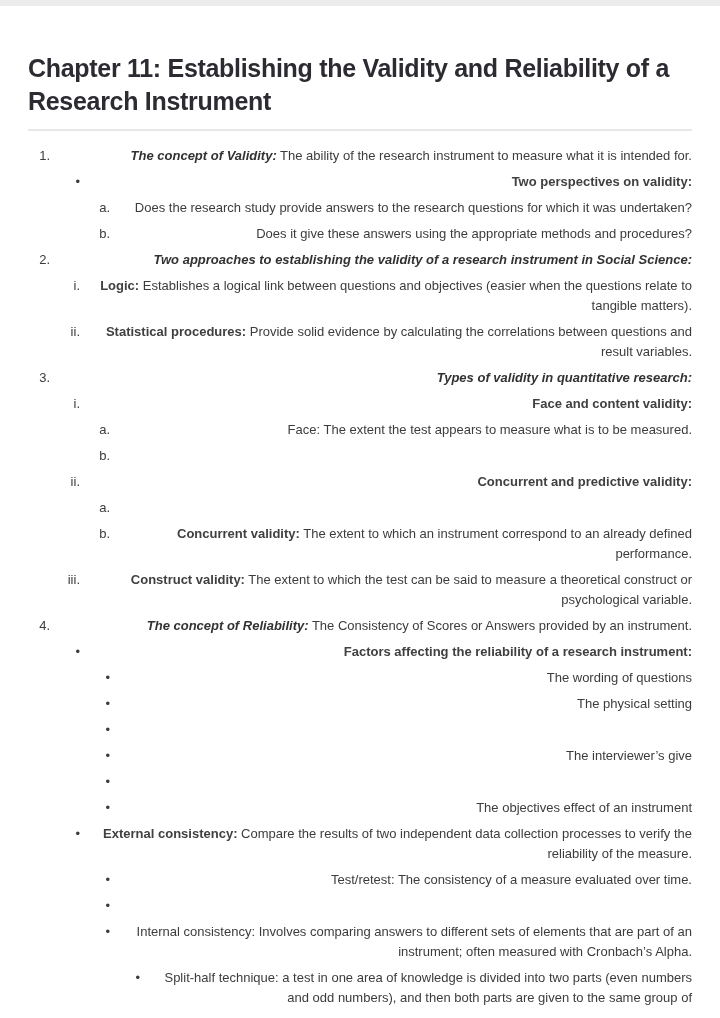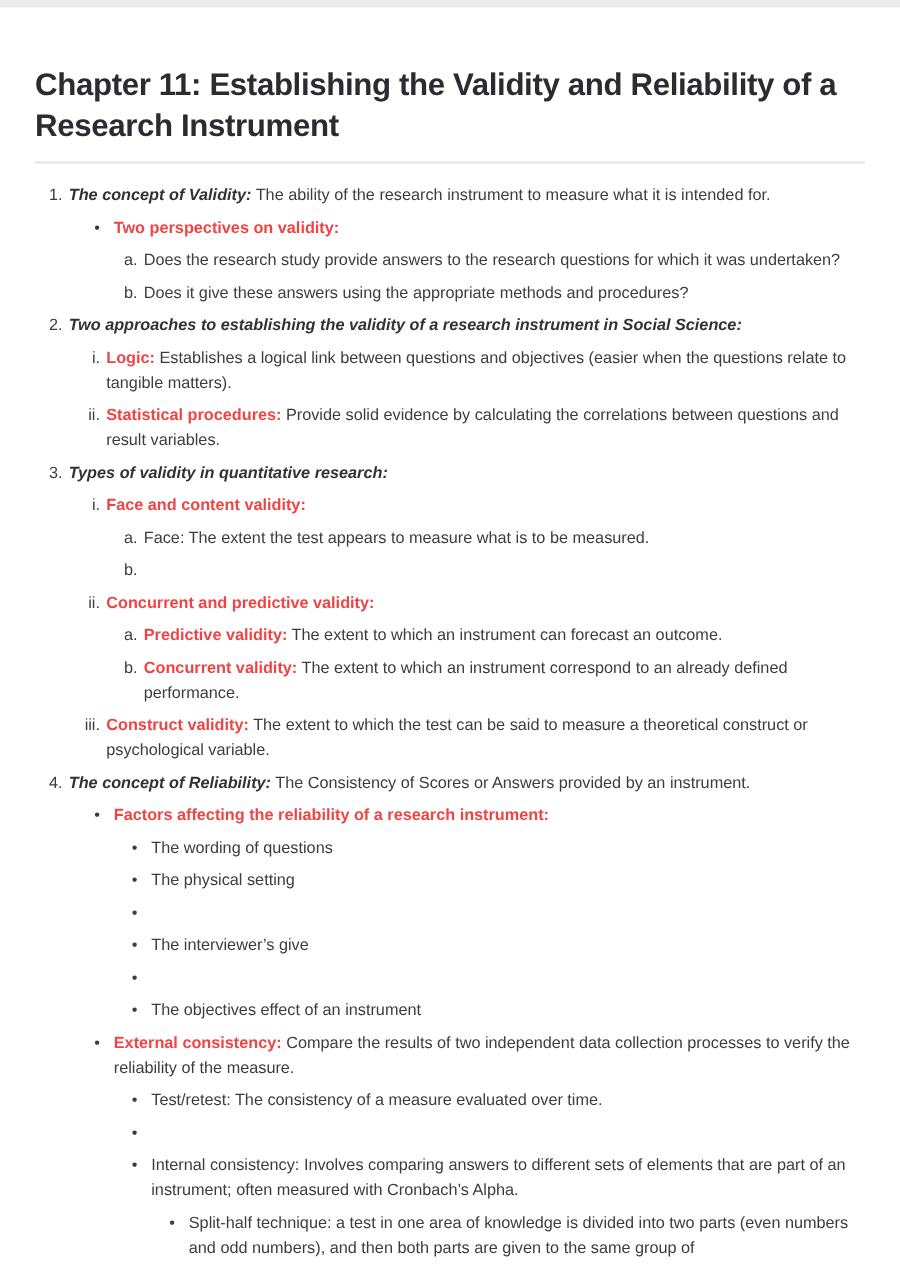--- a/index.html
+++ b/index.html
@@ -51,22 +51,22 @@
     flex: none;
     text-align: right;
     white-space: pre;
     color: #3c3c3c;
   }
   .marker.bullet { padding-right: 6px; }
   .lvl1 .marker { width: 22px; margin-right: 5px; margin-left: 0; }
   .lvl2 .marker { width: 32px; margin-right: 5px; margin-left: 20px; }
   .lvl3 .marker { width: 32px; margin-right: 5px; margin-left: 50px; }
   .lvl4 .marker { width: 32px; margin-right: 5px; margin-left: 80px; }
-  .content { flex: 1 1 auto; }
-  .s-b  { font-weight: 700; color: #ef4444; }
+  .content { flex: 1 1 auto; text-align: right; }
+  .s-b  { font-weight: 700; color: #404040; }
   .s-i  { }
   .s-bi { font-weight: 700; font-style: italic; color: #323232; }
 </style>
 </head>
 <body>
 
 <div class="top-strip"></div>
 
 <div class="page">
   <h1 class="title">Chapter 11: Establishing the Validity and Reliability of a Research Instrument</h1>
@@ -114,21 +114,20 @@
       </div>
       <div class="li lvl3">
         <span class="marker">b.</span>
       </div>
       <div class="li lvl2">
         <span class="marker">ii.</span>
         <div class="content"><span class="s-b">Concurrent and predictive validity:</span></div>
       </div>
       <div class="li lvl3">
         <span class="marker">a.</span>
-        <div class="content"><span class="s-b">Predictive validity:</span><span> The extent to which an instrument can forecast an outcome.</span></div>
       </div>
       <div class="li lvl3">
         <span class="marker">b.</span>
         <div class="content"><span class="s-b">Concurrent validity:</span><span> The extent to which an instrument correspond to an already defined performance.</span></div>
       </div>
       <div class="li lvl2">
         <span class="marker">iii.</span>
         <div class="content"><span class="s-b">Construct validity:</span><span> The extent to which the test can be said to measure a theoretical construct or psychological variable.</span></div>
       </div>
       <div class="li lvl1">

